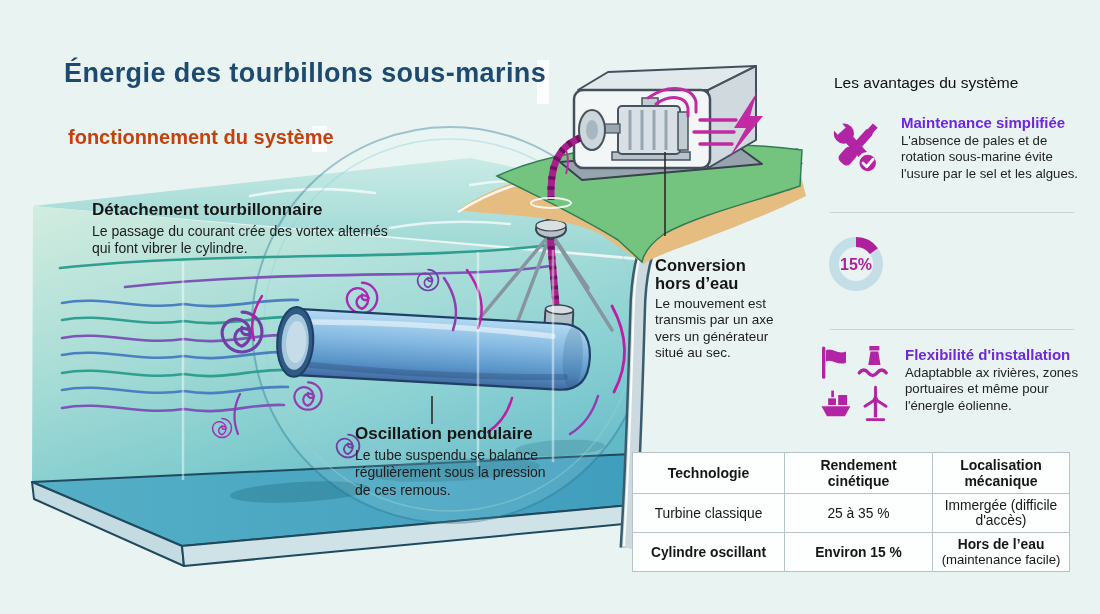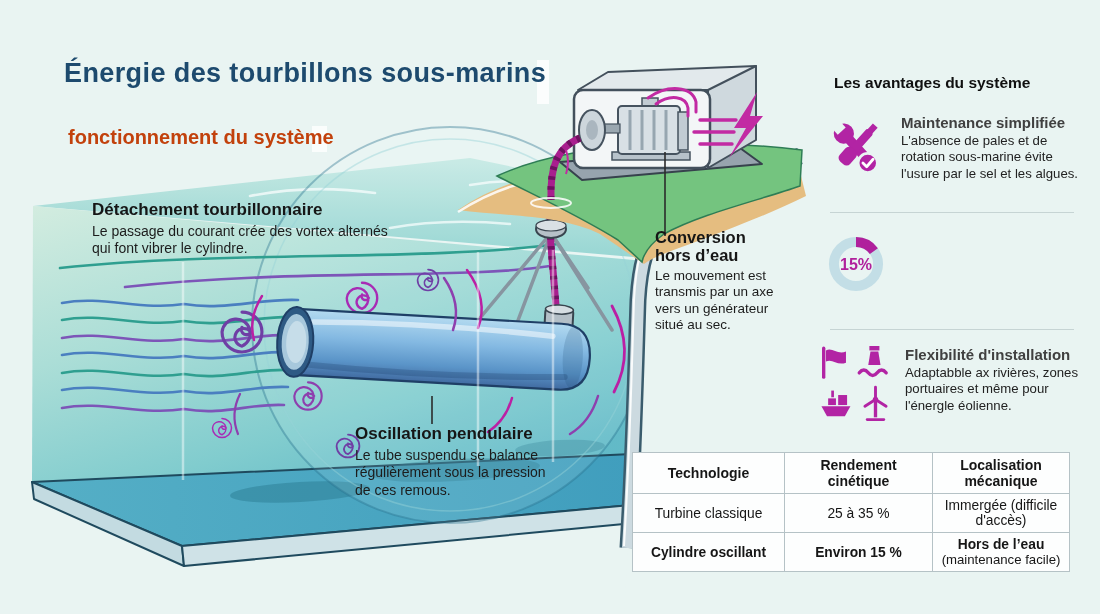--- a/index.html
+++ b/index.html
@@ -12,28 +12,28 @@
   .main-title{left:64px;top:58px;font-size:27px;font-weight:bold;color:#1d4a6e;letter-spacing:.4px;white-space:nowrap;}
   .title-artifact{left:537px;top:60px;width:12px;height:44px;background:#fbfdfd;}
   .subtitle{left:68px;top:126px;font-size:20px;font-weight:bold;color:#c2410c;white-space:nowrap;}
   .subtitle-artifact{left:312px;top:126px;width:15px;height:26px;background:#fafdfc;}
 
   .ann{color:#1c1c1c;}
   .ann h3{margin:0 0 3px 0;font-size:17px;line-height:1.1;color:#161616;}
   .ann p{margin:0;font-size:14px;line-height:1.25;}
   .ann-detachement{left:92px;top:201px;width:300px;}
   .ann-oscillation{left:355px;top:425px;width:205px;}
-  .ann-conversion{left:655px;top:228px;width:128px;}
+  .ann-conversion{left:655px;top:256px;width:128px;}
   .ann-conversion h3{font-size:16.5px;line-height:1.12;}
   .ann-conversion p{font-size:13.5px;line-height:1.22;}
 
-  .adv-header{left:834px;top:74px;font-size:15.5px;font-weight:bold;color:#101010;}
+  .adv-header{left:834px;top:74px;font-size:15.5px;font-weight:normal;color:#101010;}
   .adv-item{display:flex;gap:13px;width:262px;}
   .adv-item .ic{flex:0 0 64px;}
-  .adv-item .tx h4{margin:0 0 2px 0;font-size:15px;color:#404040;}
+  .adv-item .tx h4{margin:0 0 2px 0;font-size:15px;color:#6d28d9;}
   .adv-item .tx p{margin:0;font-size:13.2px;line-height:1.24;color:#222;}
   .adv-1{left:824px;top:114px;}
   .adv-2{left:824px;top:232px;}
   .adv-3{left:820px;top:346px;}
   .sep{height:1px;background:#c6d4d4;width:244px;left:830px;}
   .sep-1{top:212px;} .sep-2{top:329px;}
 
   .tbl-wrap{left:632px;top:452px;width:440px;}
   .tbl-title{font-size:20px;font-weight:bold;color:#131313;margin:0 0 9px 0;}
   table.cmp{border-collapse:collapse;width:438px;background:#fdfefe;}

